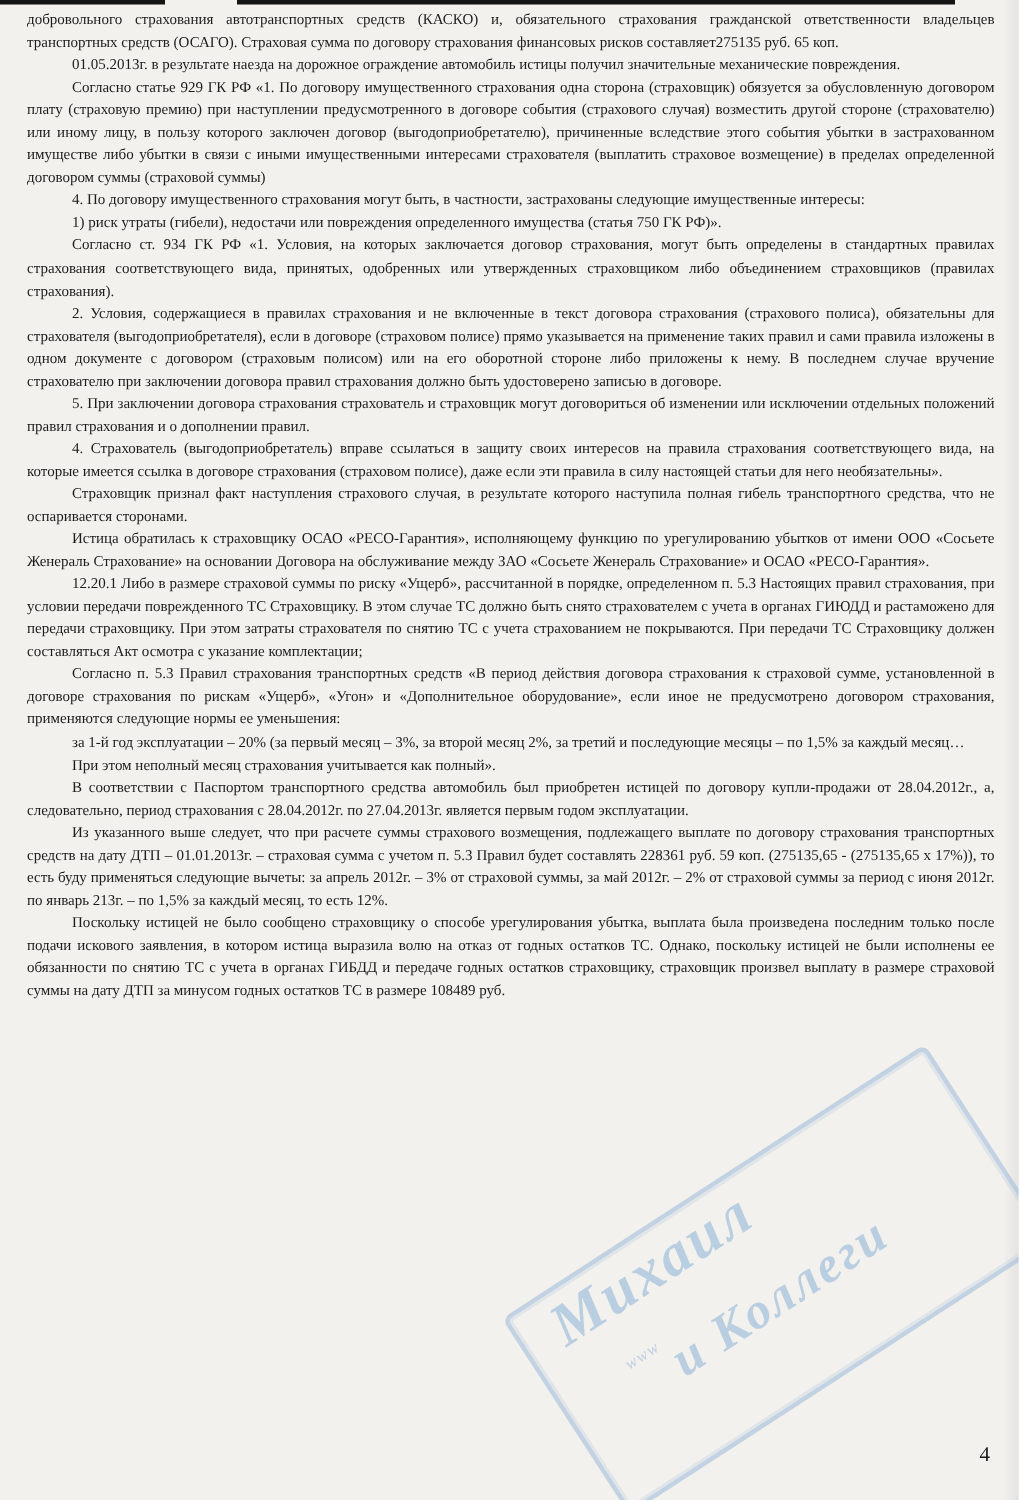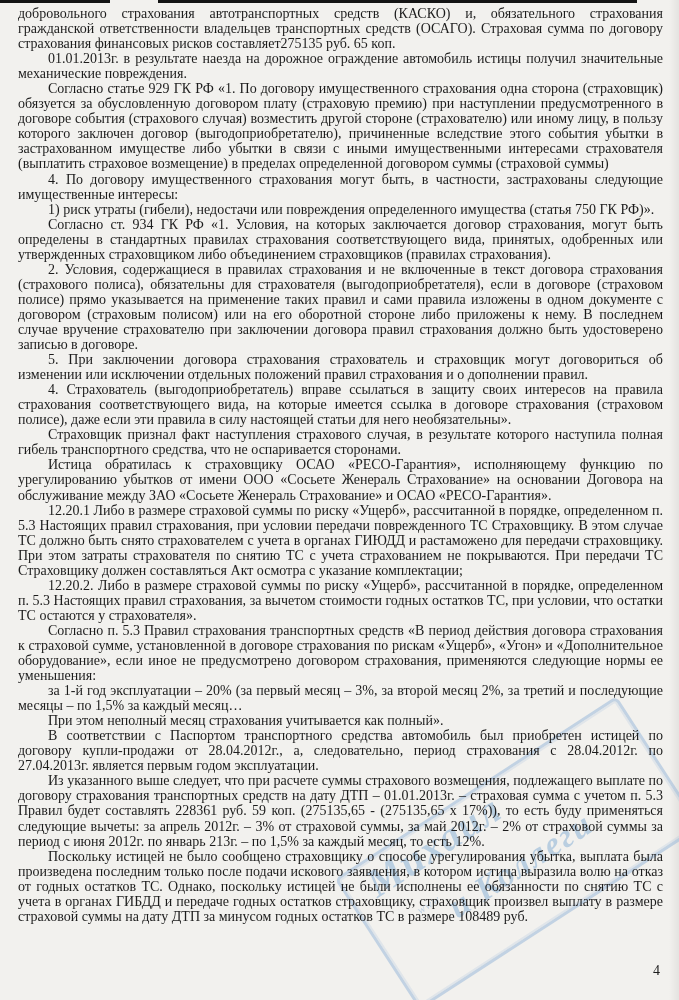--- a/index.html
+++ b/index.html
@@ -26,21 +26,21 @@
   }
   
   .right-shade {
     position: absolute; top: 0; right: 0; width: 10px; height: 1000px;
     background: linear-gradient(to right, rgba(0,0,0,0), rgba(0,0,0,0.06));
     pointer-events: none;
   }
   .doc-body {
     position: absolute;
     left: 18px; right: 16px; top: 6px;
-    font-size: 14px;
+    font-size: 10px;
     line-height: 15.05px;
     text-align: justify;
     z-index: 2;
   }
   .doc-body p.para {
     margin: 0; padding: 0;
     text-indent: 30px;
   }
   .doc-body p.para.no-indent { text-indent: 0; }
   .page-number {
@@ -91,32 +91,31 @@
 
   <div class="watermark">
     <div class="wm-frame"></div>
     <div class="wm-text wm-line1">Михаил</div>
     <div class="wm-text wm-line2">и Коллеги</div>
     <div class="wm-text wm-line3">www</div>
   </div>
 
   <div class="doc-body">
       <p class="para no-indent">добровольного страхования автотранспортных средств (КАСКО) и, обязательного страхования гражданской ответственности владельцев транспортных средств (ОСАГО). Страховая сумма по договору страхования финансовых рисков составляет275135 руб. 65 коп.</p>
-      <p class="para">01.01.2013г. в результате наезда на дорожное ограждение автомобиль истицы получил значительные механические повреждения.</p>
+      <p class="para">01.05.2013г. в результате наезда на дорожное ограждение автомобиль истицы получил значительные механические повреждения.</p>
       <p class="para">Согласно статье 929 ГК РФ «1. По договору имущественного страхования одна сторона (страховщик) обязуется за обусловленную договором плату (страховую премию) при наступлении предусмотренного в договоре события (страхового случая) возместить другой стороне (страхователю) или иному лицу, в пользу которого заключен договор (выгодоприобретателю), причиненные вследствие этого события убытки в застрахованном имуществе либо убытки в связи с иными имущественными интересами страхователя (выплатить страховое возмещение) в пределах определенной договором суммы (страховой суммы)</p>
       <p class="para">4. По договору имущественного страхования могут быть, в частности, застрахованы следующие имущественные интересы:</p>
       <p class="para">1) риск утраты (гибели), недостачи или повреждения определенного имущества (статья 750 ГК РФ)».</p>
       <p class="para">Согласно ст. 934 ГК РФ «1. Условия, на которых заключается договор страхования, могут быть определены в стандартных правилах страхования соответствующего вида, принятых, одобренных или утвержденных страховщиком либо объединением страховщиков (правилах страхования).</p>
       <p class="para">2. Условия, содержащиеся в правилах страхования и не включенные в текст договора страхования (страхового полиса), обязательны для страхователя (выгодоприобретателя), если в договоре (страховом полисе) прямо указывается на применение таких правил и сами правила изложены в одном документе с договором (страховым полисом) или на его оборотной стороне либо приложены к нему. В последнем случае вручение страхователю при заключении договора правил страхования должно быть удостоверено записью в договоре.</p>
       <p class="para">5. При заключении договора страхования страхователь и страховщик могут договориться об изменении или исключении отдельных положений правил страхования и о дополнении правил.</p>
       <p class="para">4. Страхователь (выгодоприобретатель) вправе ссылаться в защиту своих интересов на правила страхования соответствующего вида, на которые имеется ссылка в договоре страхования (страховом полисе), даже если эти правила в силу настоящей статьи для него необязательны».</p>
       <p class="para">Страховщик признал факт наступления страхового случая, в результате которого наступила полная гибель транспортного средства, что не оспаривается сторонами.</p>
       <p class="para">Истица обратилась к страховщику ОСАО «РЕСО-Гарантия», исполняющему функцию по урегулированию убытков от имени ООО «Сосьете Женераль Страхование» на основании Договора на обслуживание между ЗАО «Сосьете Женераль Страхование» и ОСАО «РЕСО-Гарантия».</p>
       <p class="para">12.20.1 Либо в размере страховой суммы по риску «Ущерб», рассчитанной в порядке, определенном п. 5.3 Настоящих правил страхования, при условии передачи поврежденного ТС Страховщику. В этом случае ТС должно быть снято страхователем с учета в органах ГИЮДД и растаможено для передачи страховщику. При этом затраты страхователя по снятию ТС с учета страхованием не покрываются. При передачи ТС Страховщику должен составляться Акт осмотра с указание комплектации;</p>
-      <p class="para">12.20.2. Либо в размере страховой суммы по риску «Ущерб», рассчитанной в порядке, определенном п. 5.3 Настоящих правил страхования, за вычетом стоимости годных остатков ТС, при условии, что остатки ТС остаются у страхователя».</p>
       <p class="para">Согласно п. 5.3 Правил страхования транспортных средств «В период действия договора страхования к страховой сумме, установленной в договоре страхования по рискам «Ущерб», «Угон» и «Дополнительное оборудование», если иное не предусмотрено договором страхования, применяются следующие нормы ее уменьшения:</p>
       <p class="para">за 1-й год эксплуатации – 20% (за первый месяц – 3%, за второй месяц 2%, за третий и последующие месяцы – по 1,5% за каждый месяц…</p>
       <p class="para">При этом неполный месяц страхования учитывается как полный».</p>
       <p class="para">В соответствии с Паспортом транспортного средства автомобиль был приобретен истицей по договору купли-продажи от 28.04.2012г., а, следовательно, период страхования с 28.04.2012г. по 27.04.2013г. является первым годом эксплуатации.</p>
       <p class="para">Из указанного выше следует, что при расчете суммы страхового возмещения, подлежащего выплате по договору страхования транспортных средств на дату ДТП – 01.01.2013г. – страховая сумма с учетом п. 5.3 Правил будет составлять 228361 руб. 59 коп. (275135,65 - (275135,65 х 17%)), то есть буду применяться следующие вычеты: за апрель 2012г. – 3% от страховой суммы, за май 2012г. – 2% от страховой суммы за период с июня 2012г. по январь 213г. – по 1,5% за каждый месяц, то есть 12%.</p>
       <p class="para">Поскольку истицей не было сообщено страховщику о способе урегулирования убытка, выплата была произведена последним только после подачи искового заявления, в котором истица выразила волю на отказ от годных остатков ТС. Однако, поскольку истицей не были исполнены ее обязанности по снятию ТС с учета в органах ГИБДД и передаче годных остатков страховщику, страховщик произвел выплату в размере страховой суммы на дату ДТП за минусом годных остатков ТС в размере 108489 руб.</p>
     </div>
 
   <div class="page-number">4</div>
 

